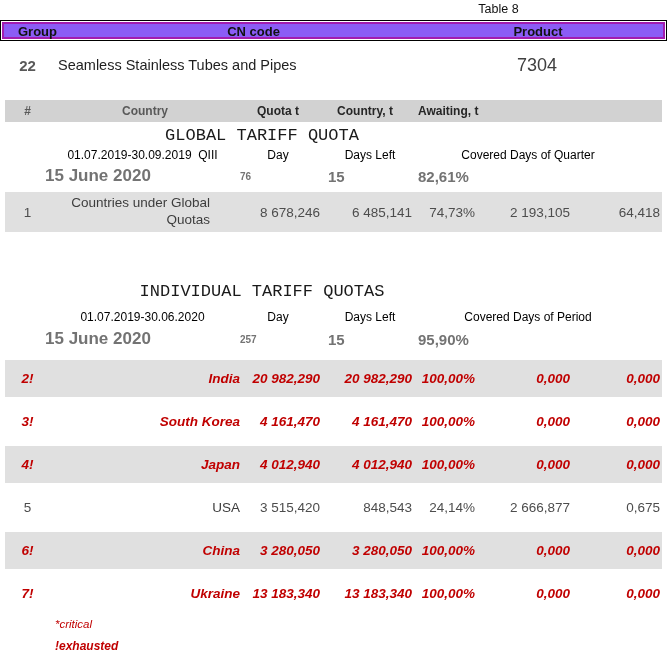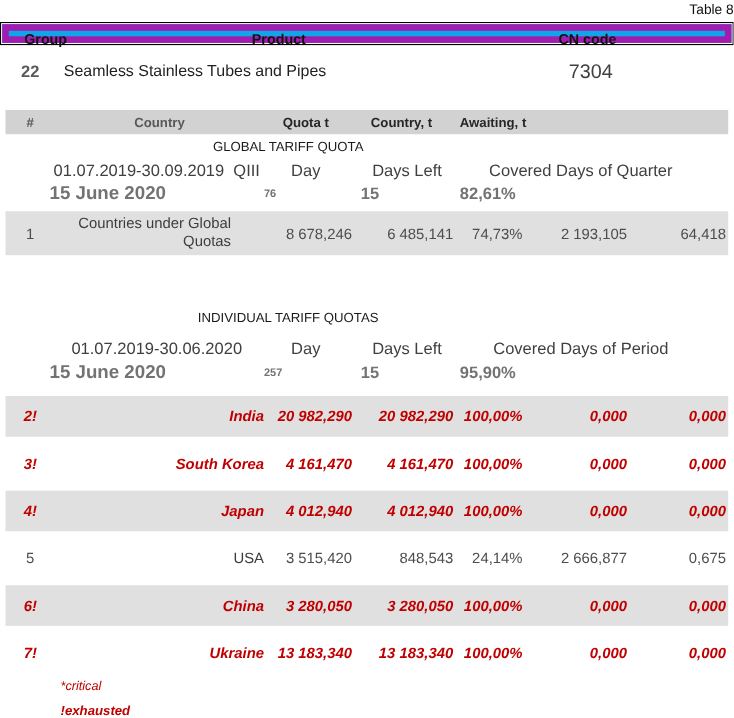--- a/index.html
+++ b/index.html
@@ -1,25 +1,25 @@
 <!DOCTYPE html>
 <html><head>
 <meta charset="utf-8">
 <style>
   * { margin:0; padding:0; box-sizing:border-box; }
   html,body { width:667px; height:653px; background:#fff; overflow:hidden;
     font-family:"Liberation Sans","DejaVu Sans",sans-serif; color:#1a1a1a; }
 
   
-  .page-title { margin:2px 0 0 330px; width:337px; height:16px; text-align:right;
+  .page-title { margin:2px 0 0 330px; width:337px; height:16px; text-align:center;
     font-size:12.5px; color:#111; }
 
   
   .ptable { margin-top:2px; border:1px solid #000; padding:1px; }
-  .ptable-inner { border:6px solid #a21caf; background:#0ea5e9; display:grid;
+  .ptable-inner { border:2px solid #a21caf; background:#8b5cf6; display:grid;
     grid-template-columns:90px 1fr 250px; align-items:center; height:17px; }
   .ptable-inner .cell { font-size:13px; font-weight:bold; color:#111; }
   .ph-group { padding-left:14px; }
   .ph-product, .ph-cn { text-align:center; }
 
   .group-row { margin-top:10px; height:28px; display:grid;
     grid-template-columns:45px 1fr 250px; align-items:center; margin-left:5px; width:657px; }
   .g-num { text-align:center; font-weight:bold; font-size:15px; color:#595959; }
   .g-prod { padding-left:8px; font-size:14.5px; color:#1f1f1f; }
   .g-cn { text-align:center; font-size:18px; color:#404040; }
@@ -38,28 +38,28 @@
   .qhdr { margin-top:21px; height:22px; background:#d2d2d2; align-items:center; }
   .qhdr .c { font-size:12px; font-weight:bold; text-align:center; }
   .qhdr .h-muted { color:#595959; }
   .qhdr .h-dark { color:#262626; }
   .h-quota { padding-right:12px; }
   .h-cons { grid-column:4 / 6; padding-right:8px; }
   .h-bal { padding-right:16px; }
   .h-awa { padding-right:16px; }
 
   
-  .section-title { width:524px; text-align:center; font-size:12px; color:#1a1a1a;
-    height:15px; }
+  .section-title { width:524px; text-align:center; font-size:17px; color:#1a1a1a;
+    height:15px;font-family:Liberation Mono, monospace; }
   .st-global { margin-top:4px; }
   .st-ind { margin-top:50px; }
 
   
   .date-row { height:15px; align-items:center; }
-  .date-row .c { font-size:15px; color:#404040; text-align:center; }
+  .date-row .c { font-size:12px; color:#000000; text-align:center; }
   .period { grid-column:1 / 3; padding-left:40px; }
   .l-day { padding-right:12px; }
   .l-left { padding-right:6px; }
   .l-cov { grid-column:5 / 8; padding-right:24px; }
 
   .sum-row { height:26px; align-items:center; }
   .sum-row .c { text-align:left; font-weight:bold; color:#737373; }
   .v-date { grid-column:1 / 3; padding-left:40px; font-size:17px; }
   .v-day { font-size:10px; padding-right:12px; }
   .v-left { font-size:15px; padding-right:6px; color:#c00000; }
@@ -86,22 +86,22 @@
   .fn-exhausted { margin-top:8px; font-size:12px; font-weight:bold; height:13px; }
 </style>
 </head>
 <body>
 
 <div class="page-title">Table 8</div>
 
 <div class="ptable">
   <div class="ptable-inner">
     <div class="cell ph-group">Group</div>
+    <div class="cell ph-cn">CN code</div>
     <div class="cell ph-product">Product</div>
-    <div class="cell ph-cn">CN code</div>
   </div>
 </div>
 
 <div class="group-row">
   <div class="g-num">22</div>
   <div class="g-prod">Seamless Stainless Tubes and Pipes</div>
   <div class="g-cn">7304</div>
 </div>
 
 <div class="qgrid qhdr">

